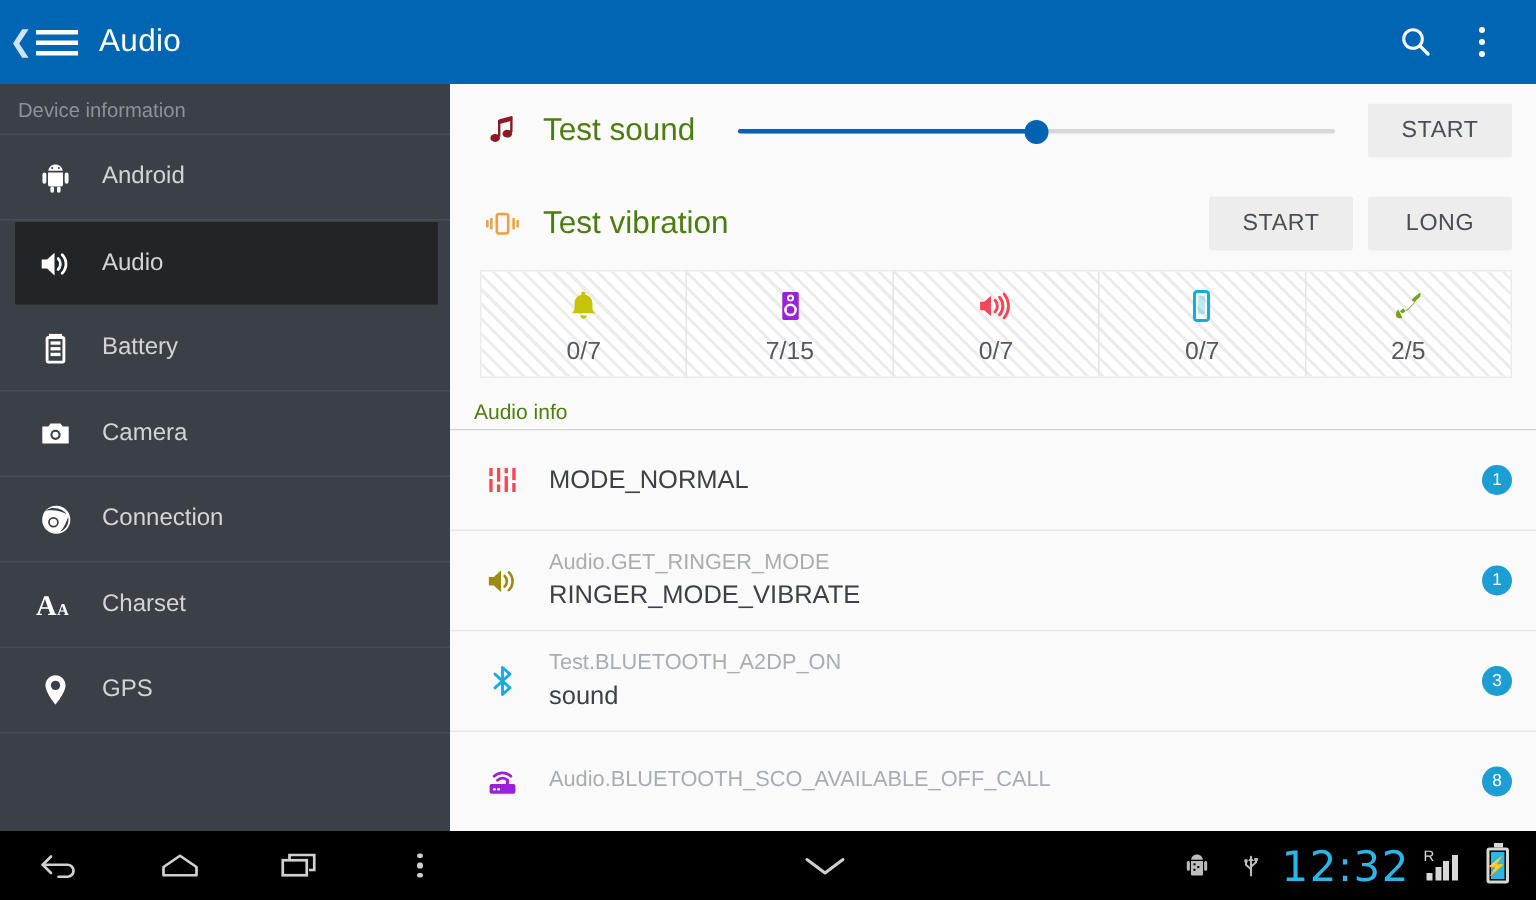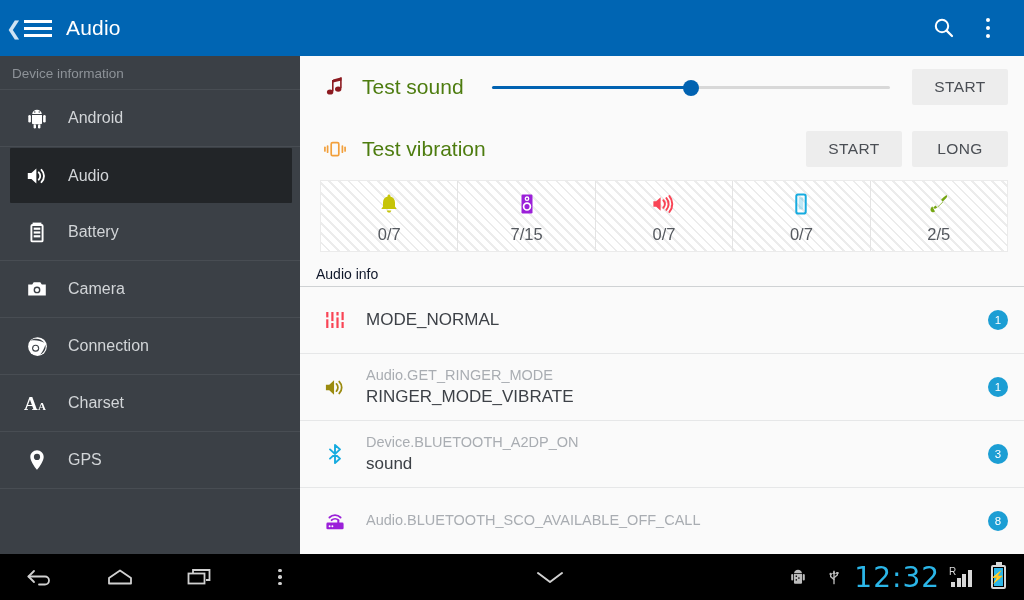--- a/index.html
+++ b/index.html
@@ -110,21 +110,21 @@
     border-right: 1px solid #e4e4e4;
   }
   .vol-cell:last-child { border-right: none; }
   .vol-ico { height: 30px; display:flex; align-items:center; justify-content:center; }
   .vol-val { font-size: 16.5px; color: #55595f; margin-top: 6px; }
 
   
   .sect-head {
     margin-top: 10px;
     padding: 4px 0 4px 16px;
-    font-size: 14px; color: #0f172a;
+    font-size: 14px; color: #4d7c0f;
     border-bottom: 1px solid #cfd2d4;
   }
   .info-row {
     height: 67px; display: flex; align-items: center;
     padding: 0 16px 0 20px;
     border-bottom: 1px solid #e6e7e8;
     background: #fafafa;
   }
   .info-ico { width: 30px; height: 30px; flex: 0 0 30px; display:flex; align-items:center; justify-content:center; margin-right: 16px; }
   .info-txt { flex: 1; min-width: 0; }
@@ -405,21 +405,21 @@
       <div class="badge">1</div>
     </div>
 
     <div class="info-row">
       <div class="info-ico">
         <svg width="24" height="24" viewBox="0 0 24 24" fill="none" stroke="#16abdf" stroke-width="1.9" stroke-linejoin="round" stroke-linecap="round">
           <path d="M7 7.4l10 9.2L12 21V3l5 4.4L7 16.6"></path>
         </svg>
       </div>
       <div class="info-txt">
-        <div class="info-key">Device.BLUETOOTH_A2DP_ON</div>
+        <div class="info-key">Test.BLUETOOTH_A2DP_ON</div>
         <div class="info-val">sound</div>
       </div>
       <div class="badge">3</div>
     </div>
 
     <div class="info-row">
       <div class="info-ico">
         <svg width="24" height="24" viewBox="0 0 24 24">
           <rect x="3.4" y="13.6" width="17.2" height="6.6" rx="1.3" fill="#9b20d9"></rect>
           <circle cx="6.6" cy="17.2" r=".95" fill="#ffffff"></circle>

